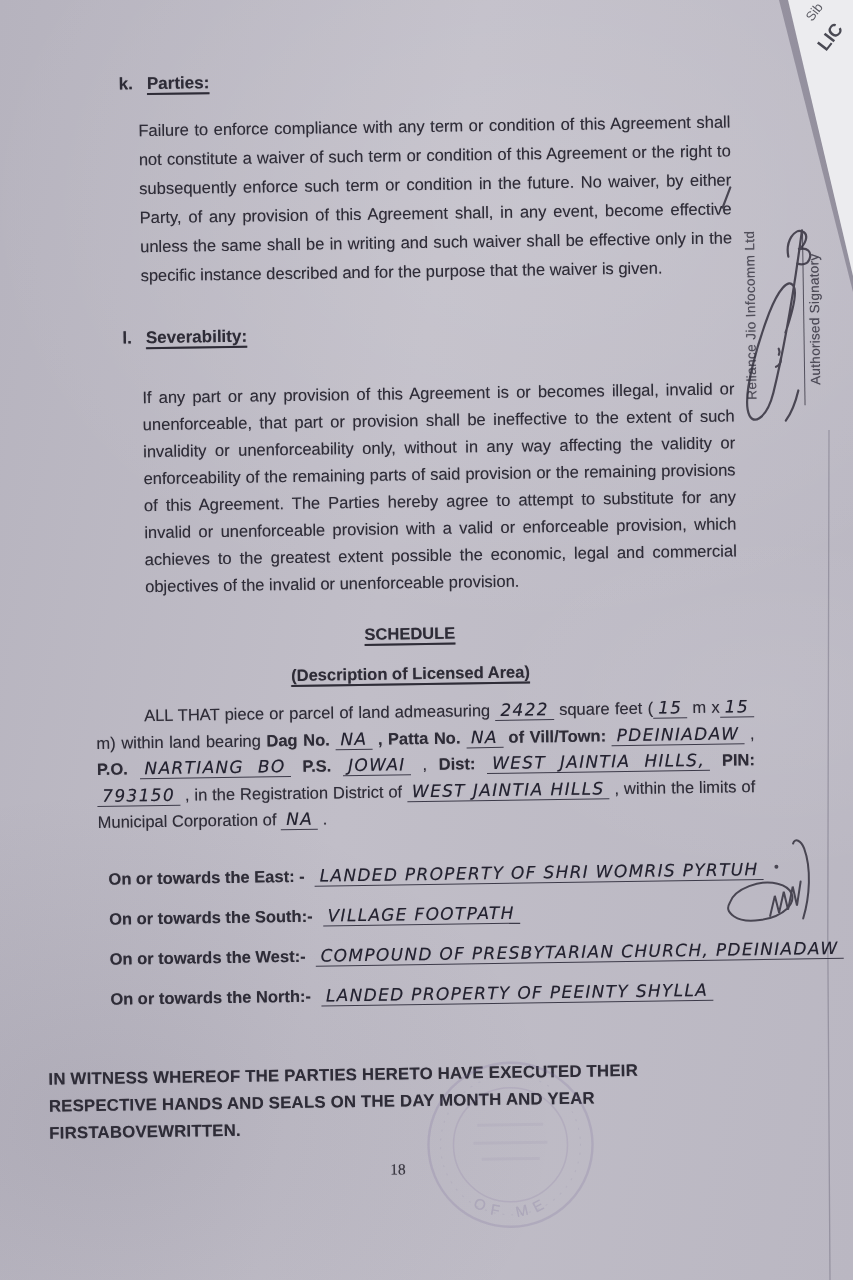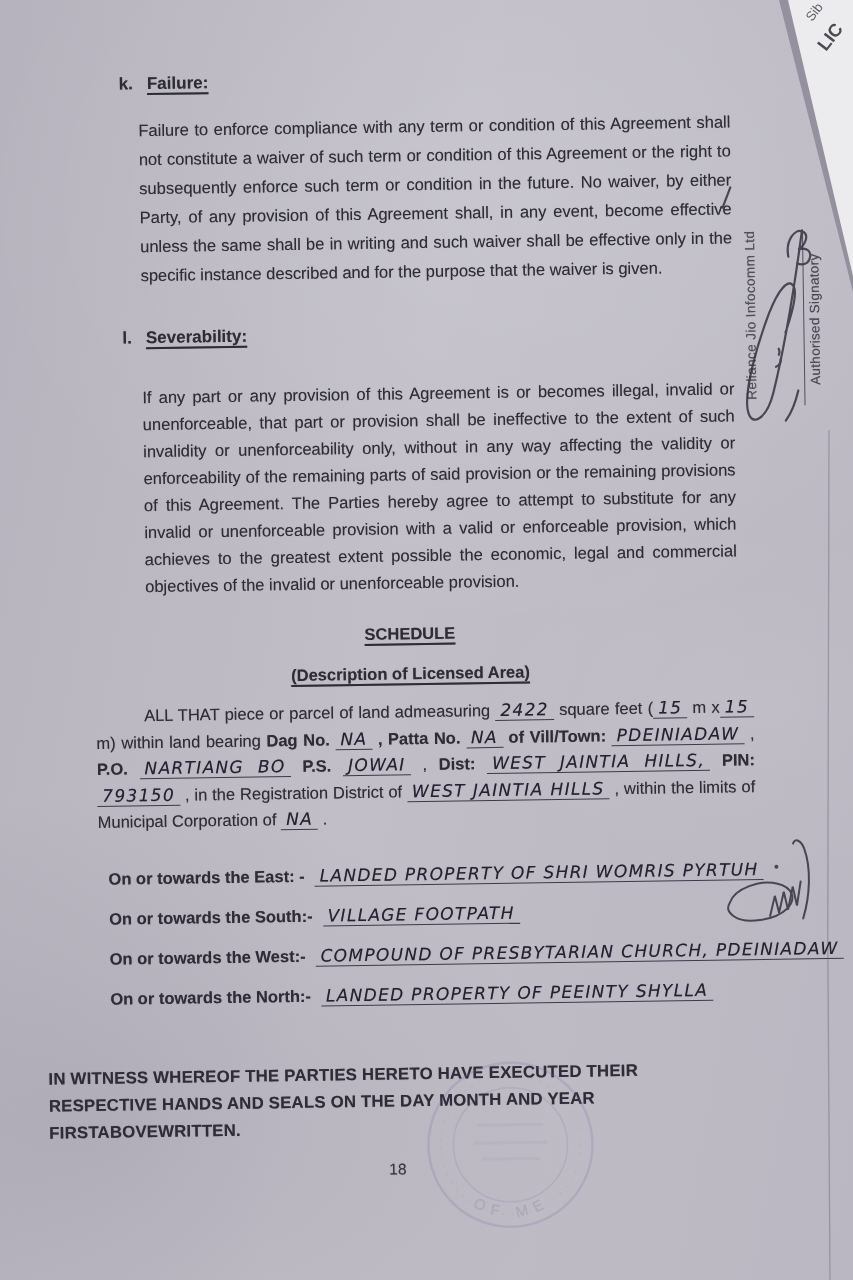--- a/index.html
+++ b/index.html
@@ -36,40 +36,40 @@
     border-bottom:1.6px solid #3c3a49; padding:0 5px;
   }
 
   .boundaries { left:105px; top:864px; width:720px; }
   .boundary-row { margin-bottom:20px; font-size:16.5px; white-space:nowrap; }
   .b-label { font-weight:bold; margin-right:10px; }
 
   .witness { left:42px; top:1060px; width:700px; font-weight:bold; font-size:16.8px;
              line-height:27px; text-align:left; letter-spacing:0.2px; }
   .page-number { left:360px; top:1160px; width:60px; text-align:center; font-size:15.5px;
-                 font-family:Liberation Sans, sans-serif; color:#3a3842; }
+                 font-family:Liberation Serif, serif; color:#3a3842; }
 
   .v-company { left:648px; top:310px; width:220px; height:20px; transform:rotate(-90deg);
                transform-origin:50% 50%; font-size:13.5px; color:#504e5a; letter-spacing:0.4px;
                text-align:center; }
   .v-role { left:735px; top:312px; width:172px; height:22px; transform:rotate(-90deg);
             transform-origin:50% 50%; font-size:13.5px; color:#4b4956; letter-spacing:0.3px;
             text-align:center; border-top:1.6px solid rgba(63,61,74,0.85); padding-top:3px; }
 
   svg.layer { position:absolute; inset:0; pointer-events:none; }
 </style>
 </head>
 <body>
 
 <div class="page">
   <div class="tilt">
 
     <div class="abs sec-head" style="left:127px; top:70px;">
       <span>k.</span>
-      <span class="title">Failure:</span>
+      <span class="title">Parties:</span>
     </div>
     <div class="abs body-text waiver-body">Failure to enforce compliance with any term or condition of this Agreement shall not constitute a waiver of such term or condition of this Agreement or the right to subsequently enforce such term or condition in the future. No waiver, by either Party, of any provision of this Agreement shall, in any event, become effective unless the same shall be in writing and such waiver shall be effective only in the specific instance described and for the purpose that the waiver is given.</div>
 
     <div class="abs sec-head" style="left:127px; top:324px;">
       <span>l.</span>
       <span class="title">Severability:</span>
     </div>
     <div class="abs body-text sever-body">If any part or any provision of this Agreement is or becomes illegal, invalid or unenforceable, that part or provision shall be ineffective to the extent of such invalidity or unenforceability only, without in any way affecting the validity or enforceability of the remaining parts of said provision or the remaining provisions of this Agreement. The Parties hereby agree to attempt to substitute for any invalid or unenforceable provision with a valid or enforceable provision, which achieves to the greatest extent possible the economic, legal and commercial objectives of the invalid or unenforceable provision.</div>
 
     <div class="abs center-head" style="top:624px;">SCHEDULE</div>

